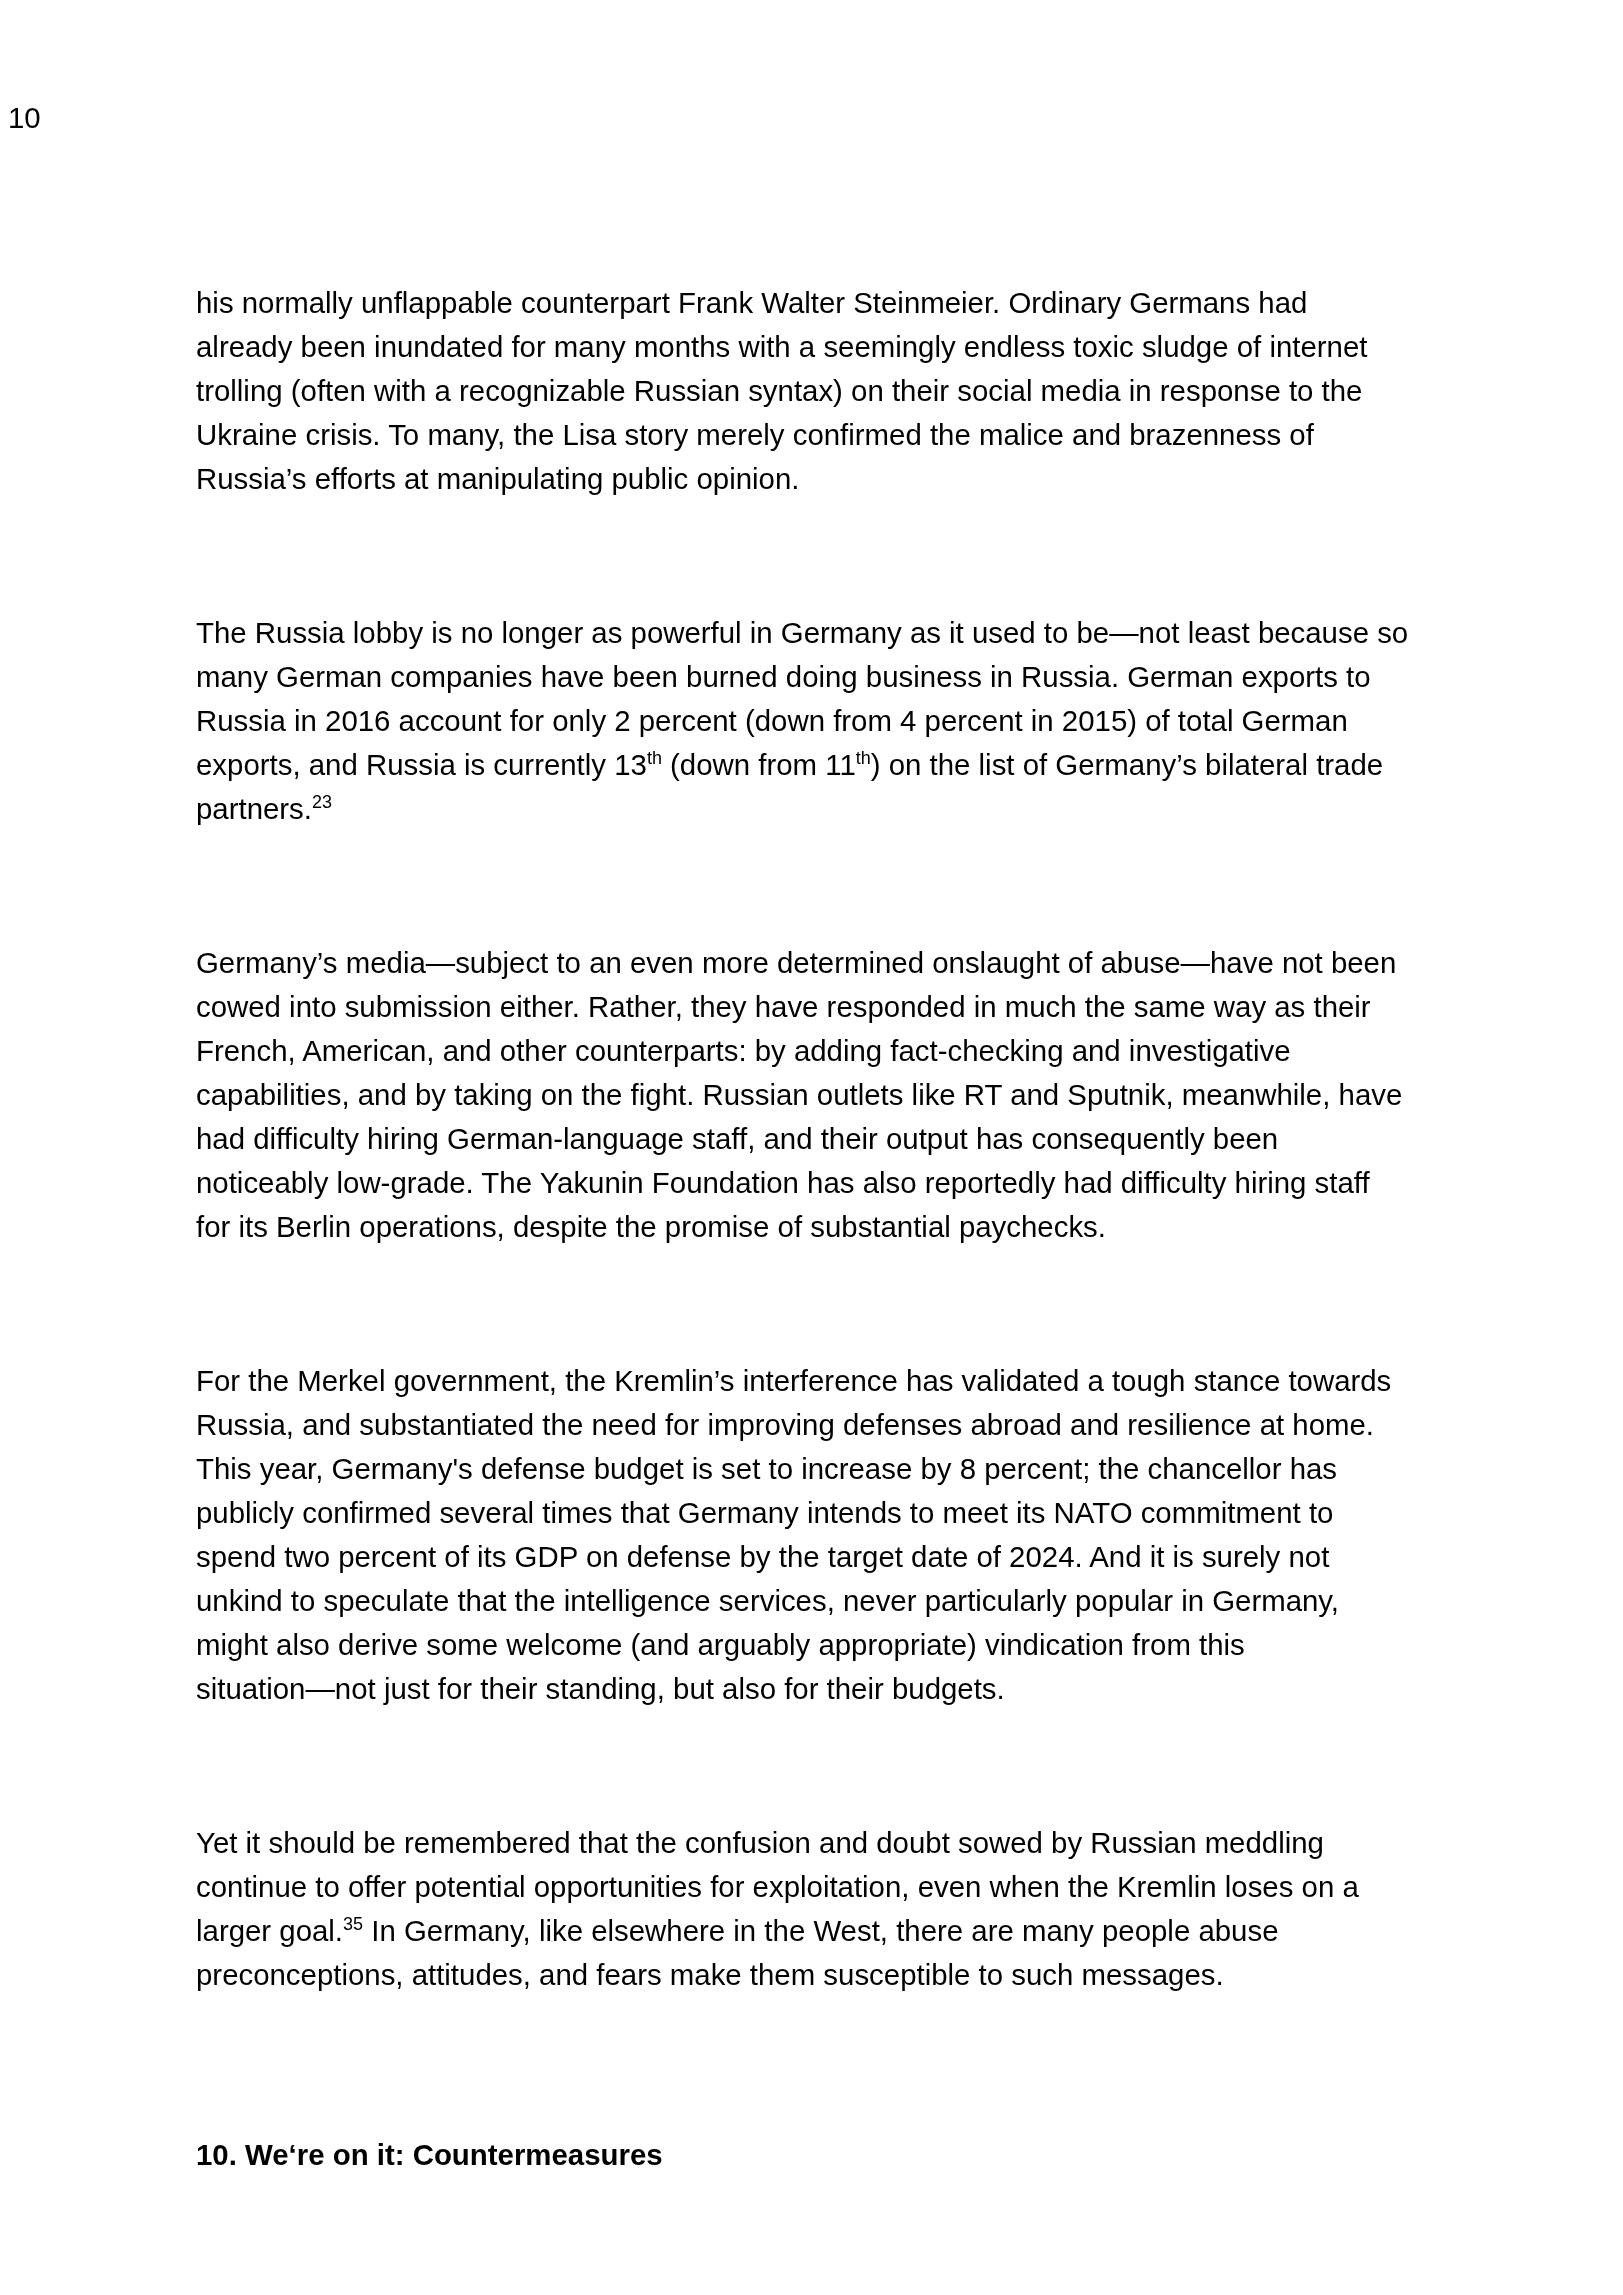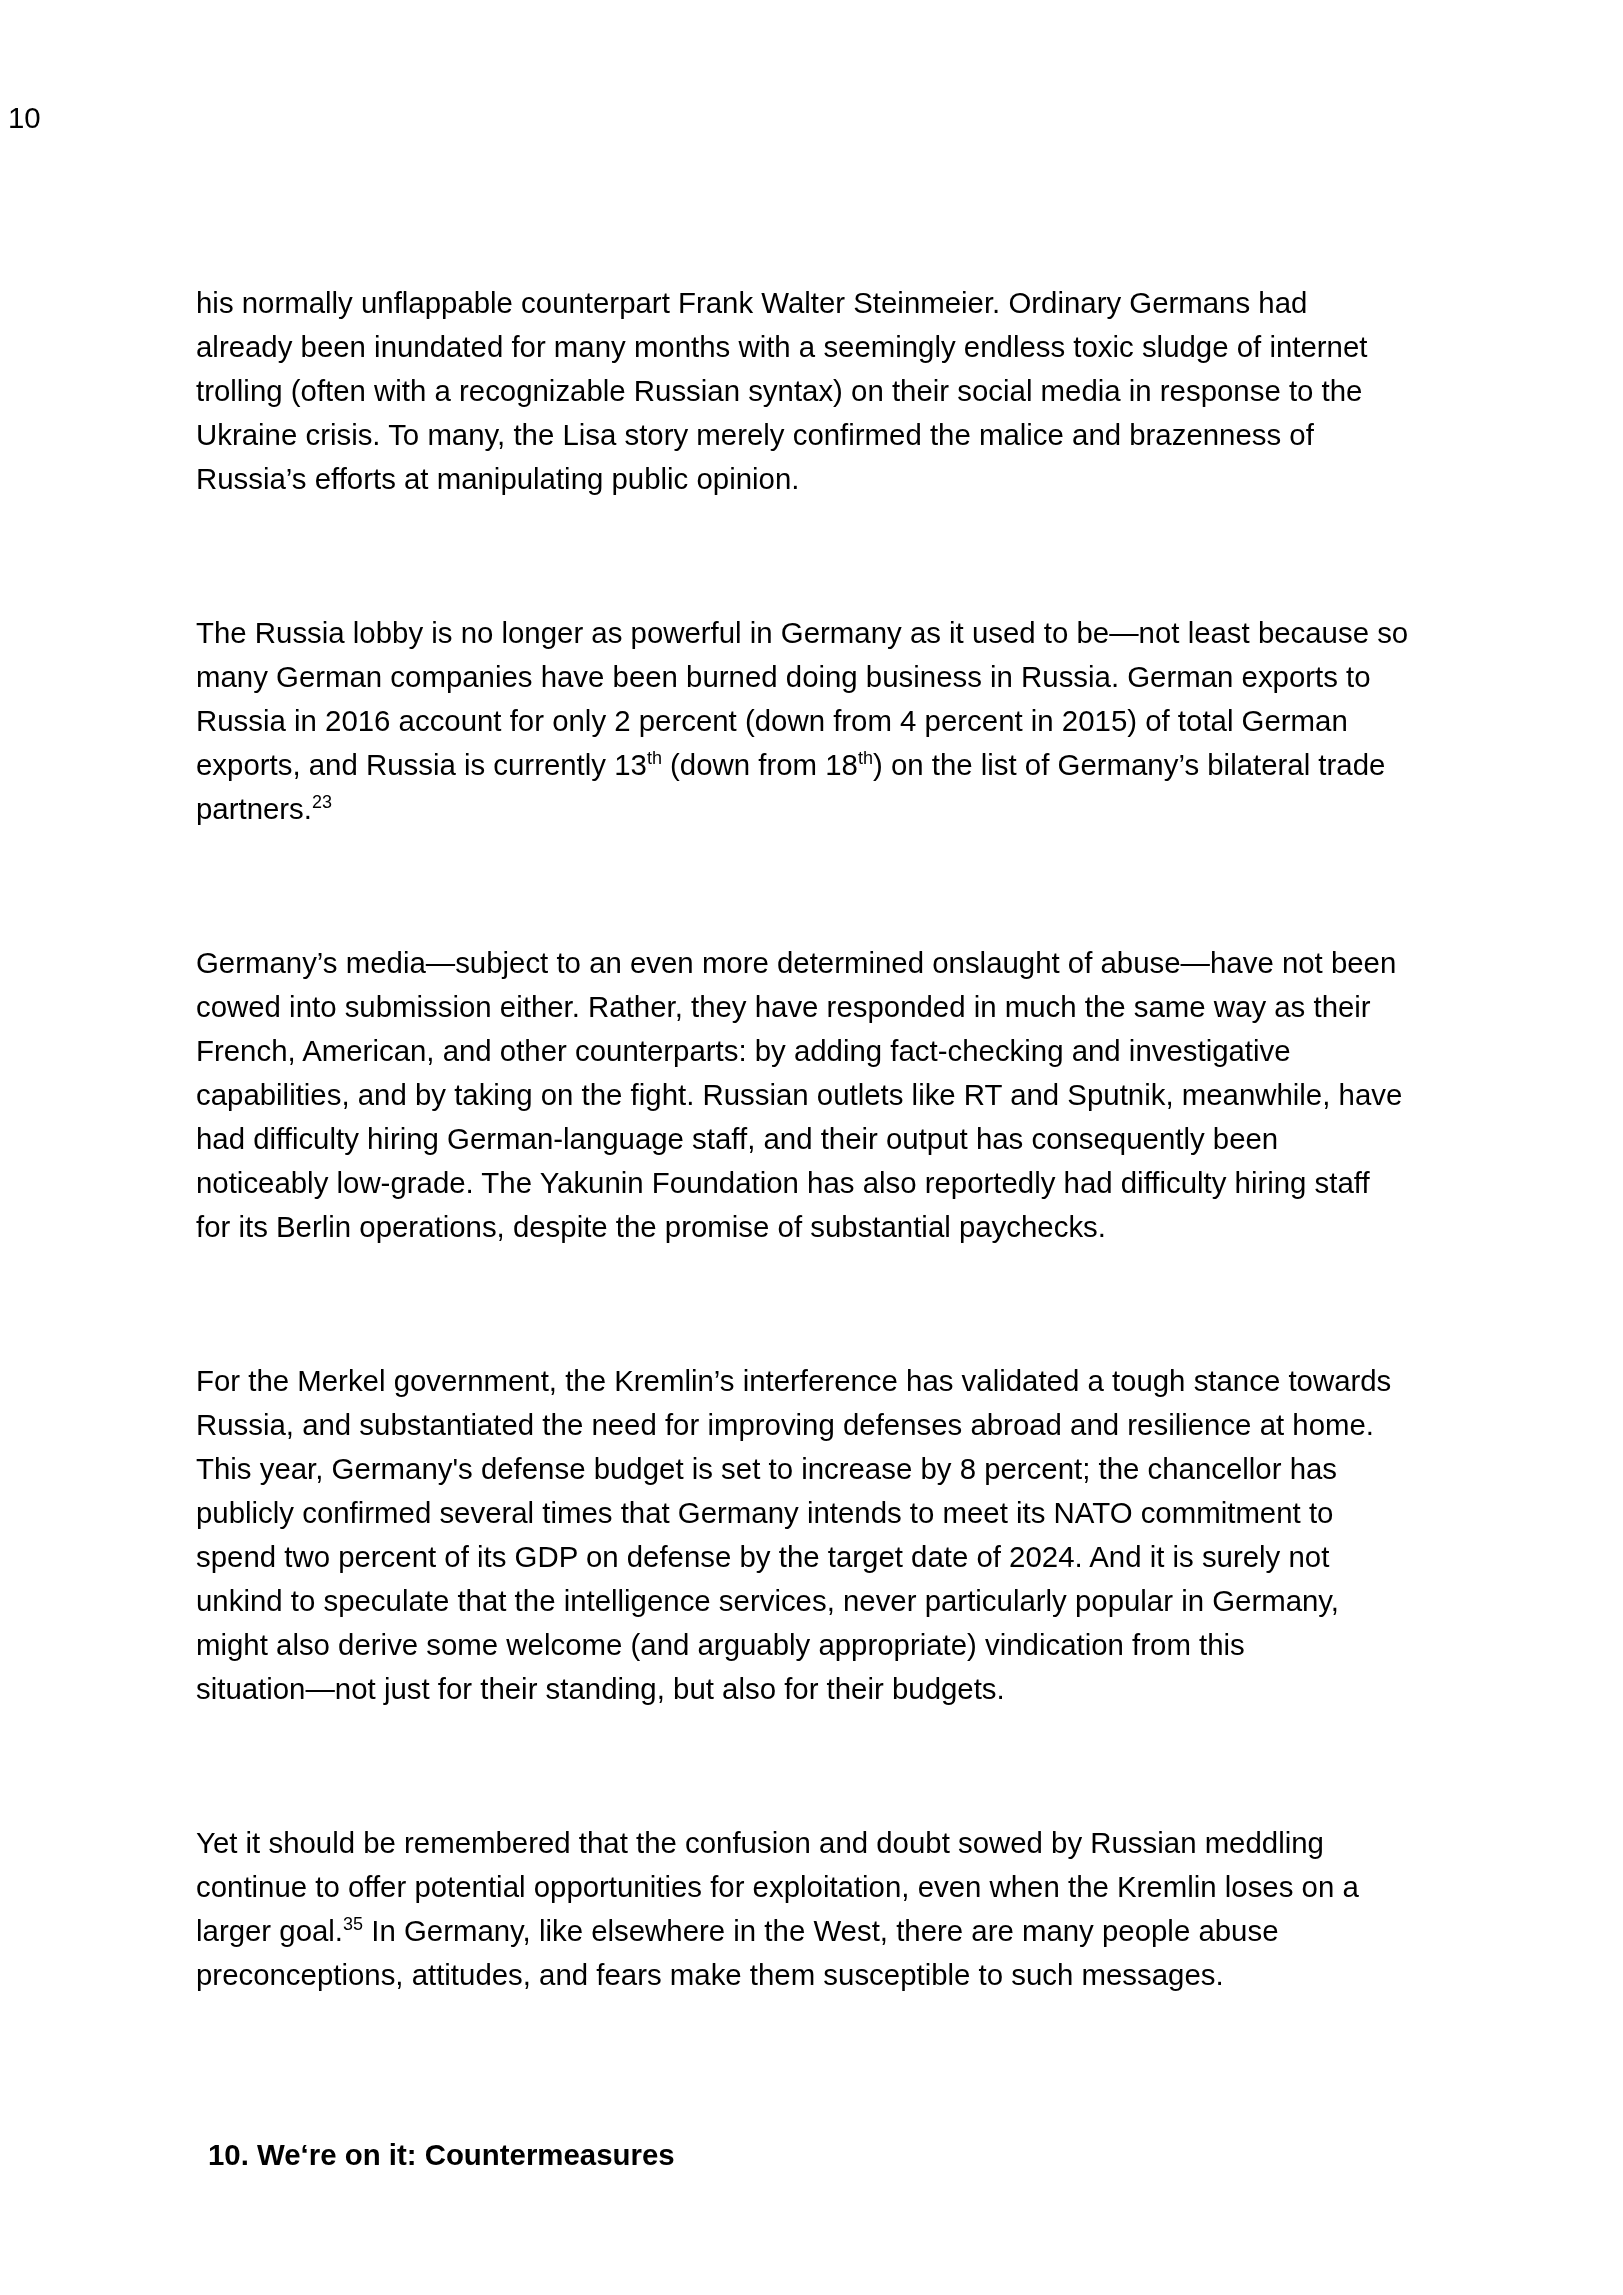--- a/index.html
+++ b/index.html
@@ -31,21 +31,21 @@
     top: 193px;
     width: 1374px;
     white-space: pre-line;
   }
   .content p {
     margin: 0 0 22px 0;
   }
   .section-heading {
     font-size: 29.4px;
     font-weight: bold;
-    margin: 26px 0 22px 12px;
+    margin: 26px 0 22px 0;
     line-height: 44px;
   }
   .sup {
     font-size: 18px;
     line-height: 0;
     vertical-align: baseline;
     position: relative;
     top: -11px;
   }
 </style>
@@ -60,21 +60,21 @@
 
     <p><span>his normally unflappable counterpart Frank Walter Steinmeier. Ordinary Germans had
 already been inundated for many months with a seemingly endless toxic sludge of internet
 trolling (often with a recognizable Russian syntax) on their social media in response to the
 Ukraine crisis. To many, the Lisa story merely confirmed the malice and brazenness of
 Russia’s efforts at manipulating public opinion.</span></p>
 
     <p><span>The Russia lobby is no longer as powerful in Germany as it used to be—not least because so
 many German companies have been burned doing business in Russia. German exports to
 Russia in 2016 account for only 2 percent (down from 4 percent in 2015) of total German
-exports, and Russia is currently 13</span><span class="sup">th</span><span> (down from 18</span><span class="sup">th</span><span>) on the list of Germany’s bilateral trade
+exports, and Russia is currently 13</span><span class="sup">th</span><span> (down from 11</span><span class="sup">th</span><span>) on the list of Germany’s bilateral trade
 partners.</span><span class="sup">23</span></p>
 
     <p><span>Germany’s media—subject to an even more determined onslaught of abuse—have not been
 cowed into submission either. Rather, they have responded in much the same way as their
 French, American, and other counterparts: by adding fact-checking and investigative
 capabilities, and by taking on the fight. Russian outlets like RT and Sputnik, meanwhile, have
 had difficulty hiring German-language staff, and their output has consequently been
 noticeably low-grade. The Yakunin Foundation has also reportedly had difficulty hiring staff
 for its Berlin operations, despite the promise of substantial paychecks.</span></p>
 

